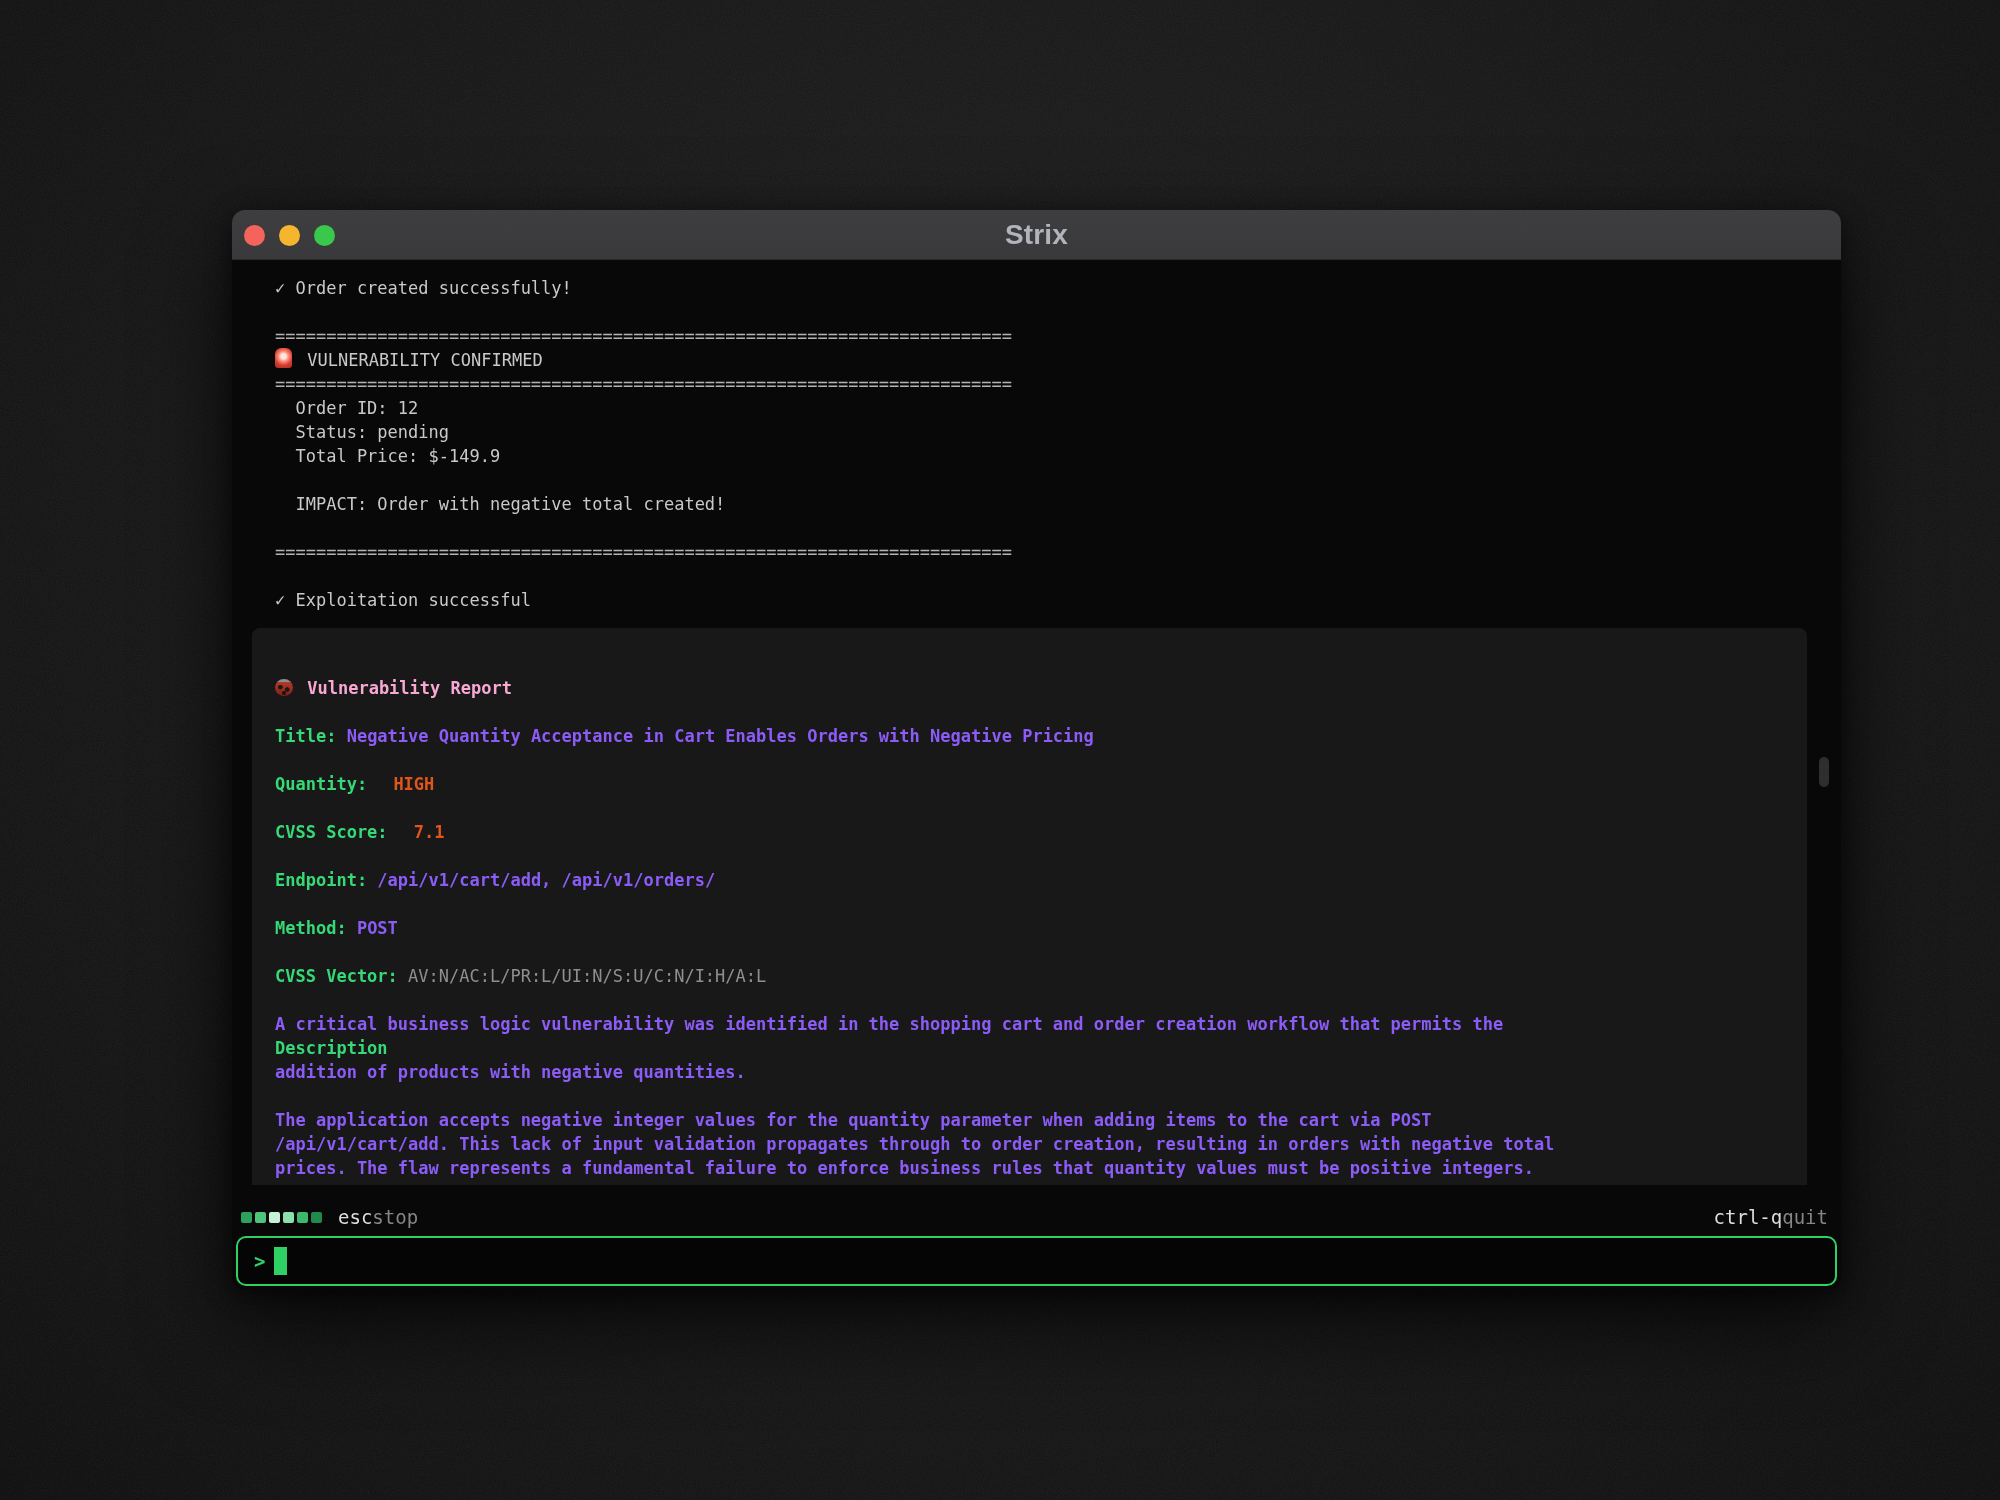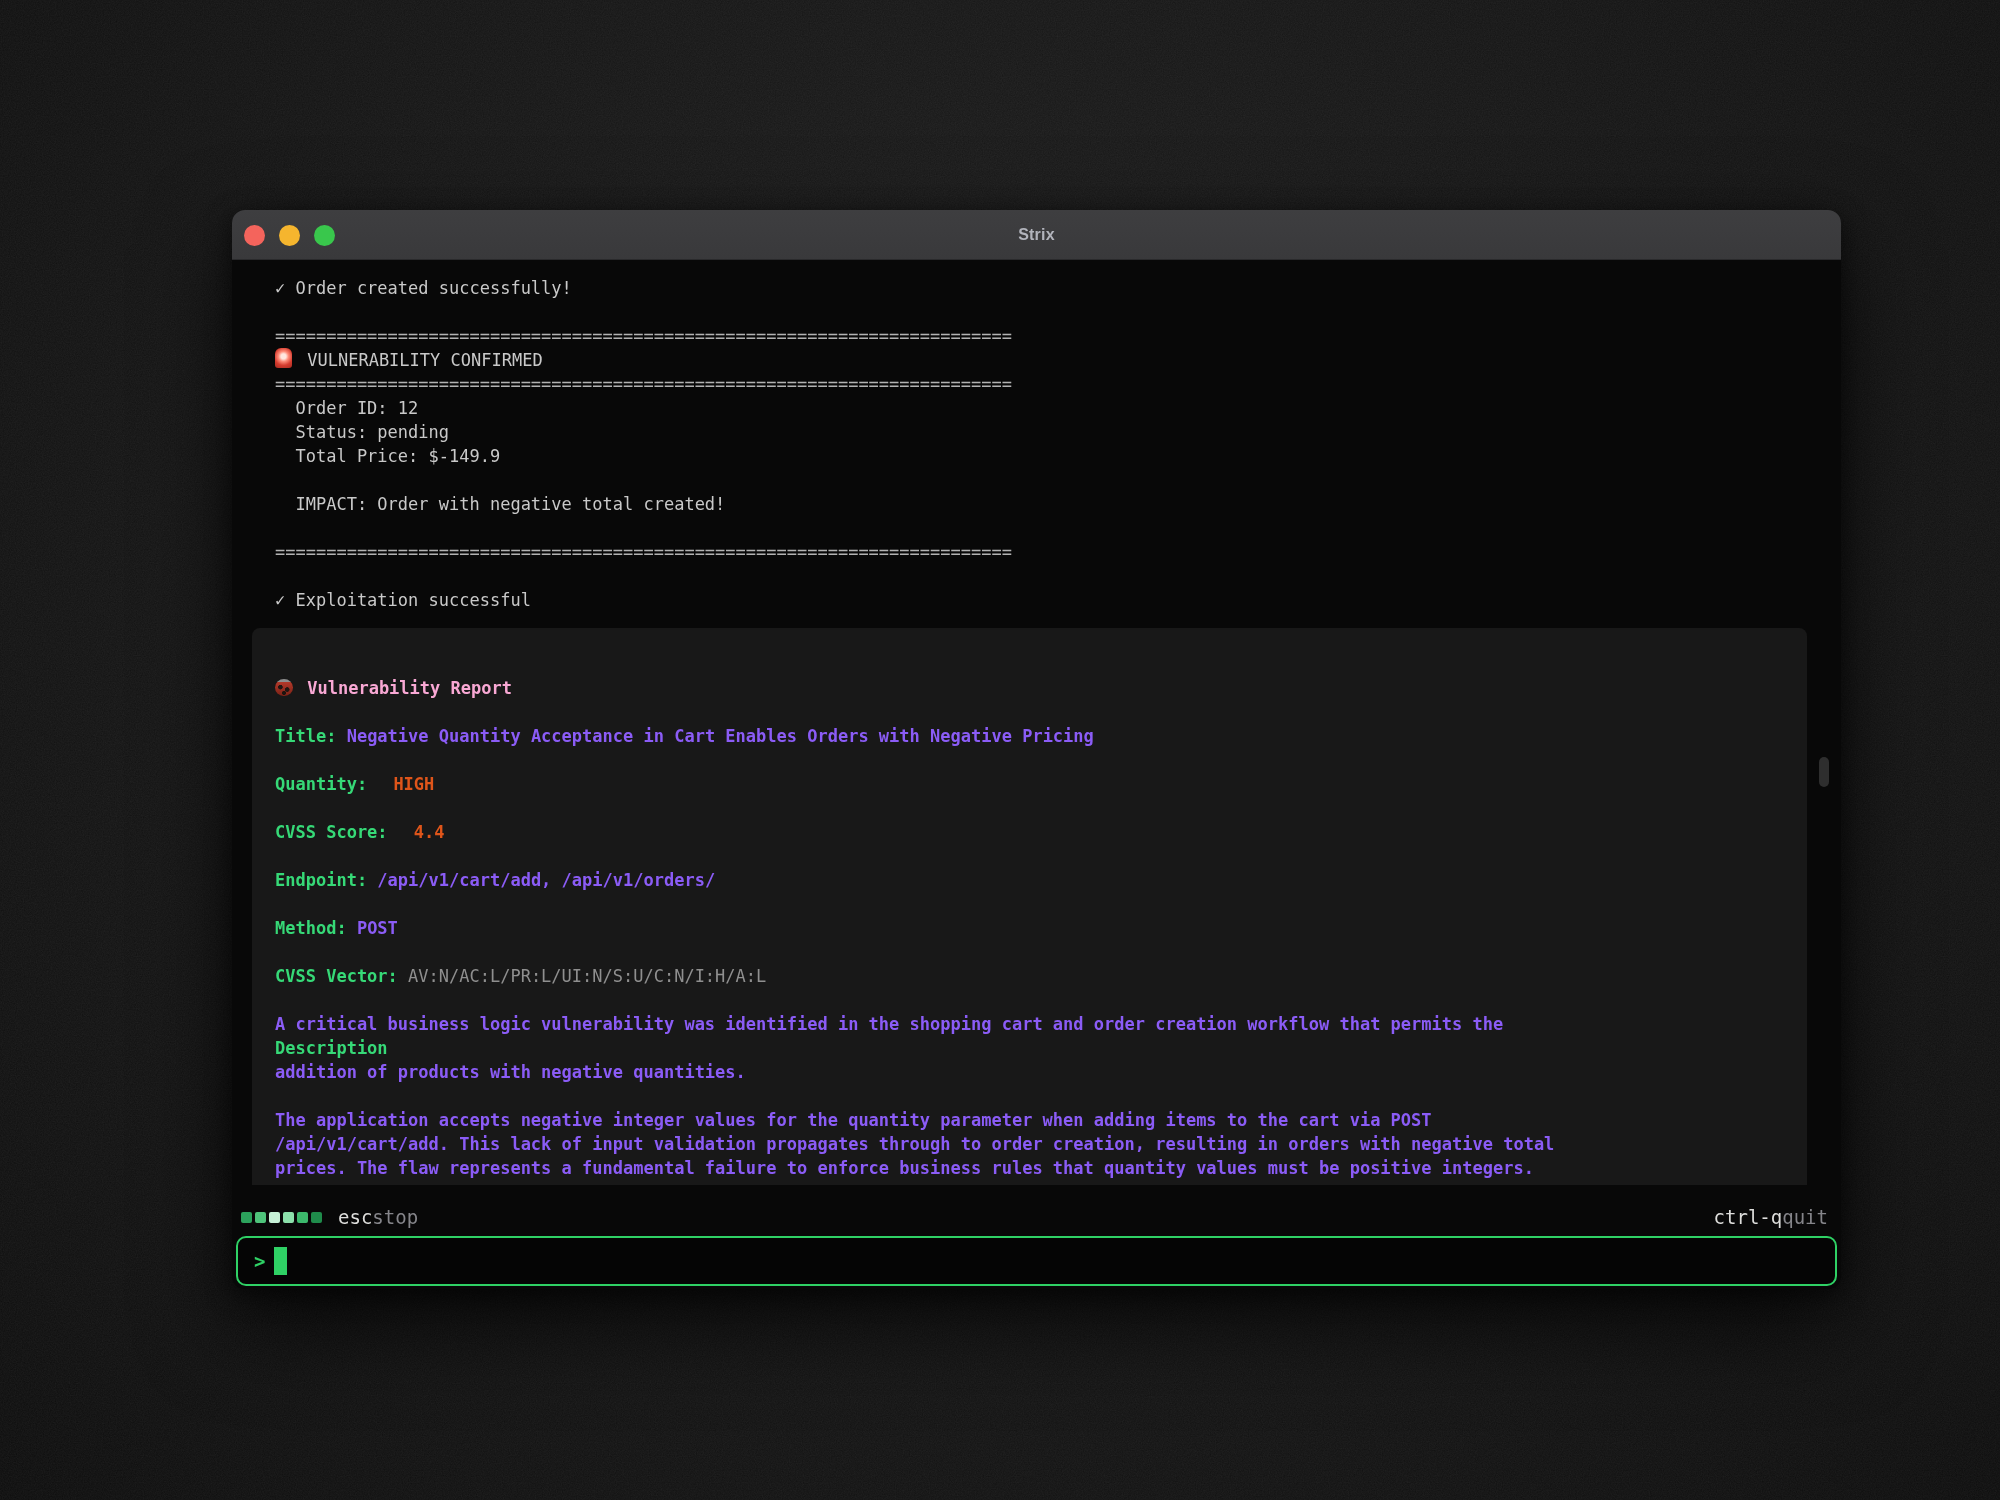--- a/index.html
+++ b/index.html
@@ -21,21 +21,21 @@
     position:absolute; left:0; top:0; right:0; height:50px;
     background:linear-gradient(180deg,#3e3e40 0%,#39393b 100%);
     border-radius:13px 13px 0 0; border-bottom:1px solid #2a2a2c;
     display:flex; align-items:center; justify-content:center;
   }
   .traffic { position:absolute; left:12px; top:0; height:50px; display:flex; align-items:center; gap:14px; }
   .light { width:21px; height:21px; border-radius:50%; }
   .light.red    { background:#f4645c; }
   .light.yellow { background:#f5b52e; }
   .light.green  { background:#39c74c; }
-  .win-title { font-family:"Liberation Sans", sans-serif; font-size:16px; font-weight:bold; color:#b2b4bc; letter-spacing:.2px; }
+  .win-title { font-family:"Liberation Sans", sans-serif; font-size:28px; font-weight:bold; color:#b2b4bc; letter-spacing:.2px; }
 
   
   .scroll-area { position:absolute; left:0; top:50px; right:0; height:925px; overflow:hidden; background:#080808; }
   .terminal-pre { position:absolute; left:43px; top:16px; font-size:19px; }
   .line { height:24px; line-height:24px; white-space:pre; font-size:17px; }
 
   .seg-p   { color:#c9c9c9; }
   .seg-sep { color:#b3b3b3; }
   .seg-g   { color:#36d977; font-weight:bold; }
   .seg-o   { color:#f9a8d4; font-weight:bold; }
@@ -131,21 +131,21 @@
       </div>
 
     <div class="report-panel">
       <div class="report-pre">
           <div class="line"><span class="icon bug-icon"></span><span class="seg-o"> Vulnerability Report</span></div>
           <div class="line"></div>
           <div class="line"><span class="seg-g">Title:</span><span class="seg-w"> Negative Quantity Acceptance in Cart Enables Orders with Negative Pricing</span></div>
           <div class="line"></div>
           <div class="line"><span class="seg-g">Quantity:</span><span class="seg-w"> </span><span class="seg-r">HIGH</span></div>
           <div class="line"></div>
-          <div class="line"><span class="seg-g">CVSS Score:</span><span class="seg-w"> </span><span class="seg-r">4.4</span></div>
+          <div class="line"><span class="seg-g">CVSS Score:</span><span class="seg-w"> </span><span class="seg-r">7.1</span></div>
           <div class="line"></div>
           <div class="line"><span class="seg-g">Endpoint:</span><span class="seg-w"> /api/v1/cart/add, /api/v1/orders/</span></div>
           <div class="line"></div>
           <div class="line"><span class="seg-g">Method:</span><span class="seg-w"> POST</span></div>
           <div class="line"></div>
           <div class="line"><span class="seg-g">CVSS Vector:</span><span class="seg-gy"> AV:N/AC:L/PR:L/UI:N/S:U/C:N/I:H/A:L</span></div>
           <div class="line"></div>
           <div class="line"><span class="seg-w">A critical business logic vulnerability was identified in the shopping cart and order creation workflow that permits the</span></div>
           <div class="line"><span class="seg-g">Description</span></div>
           <div class="line"><span class="seg-w">addition of products with negative quantities.</span></div>

